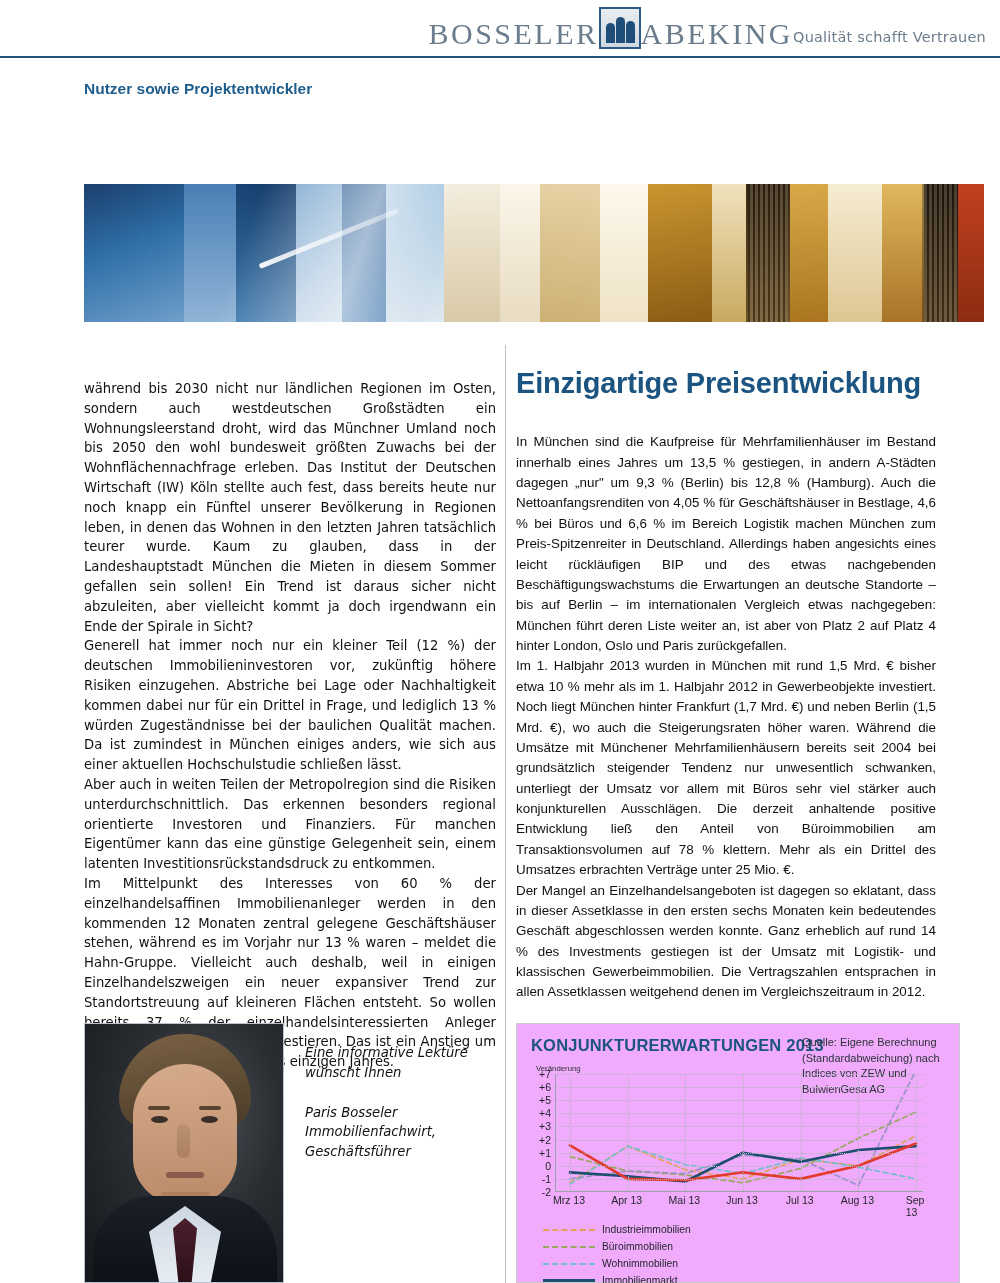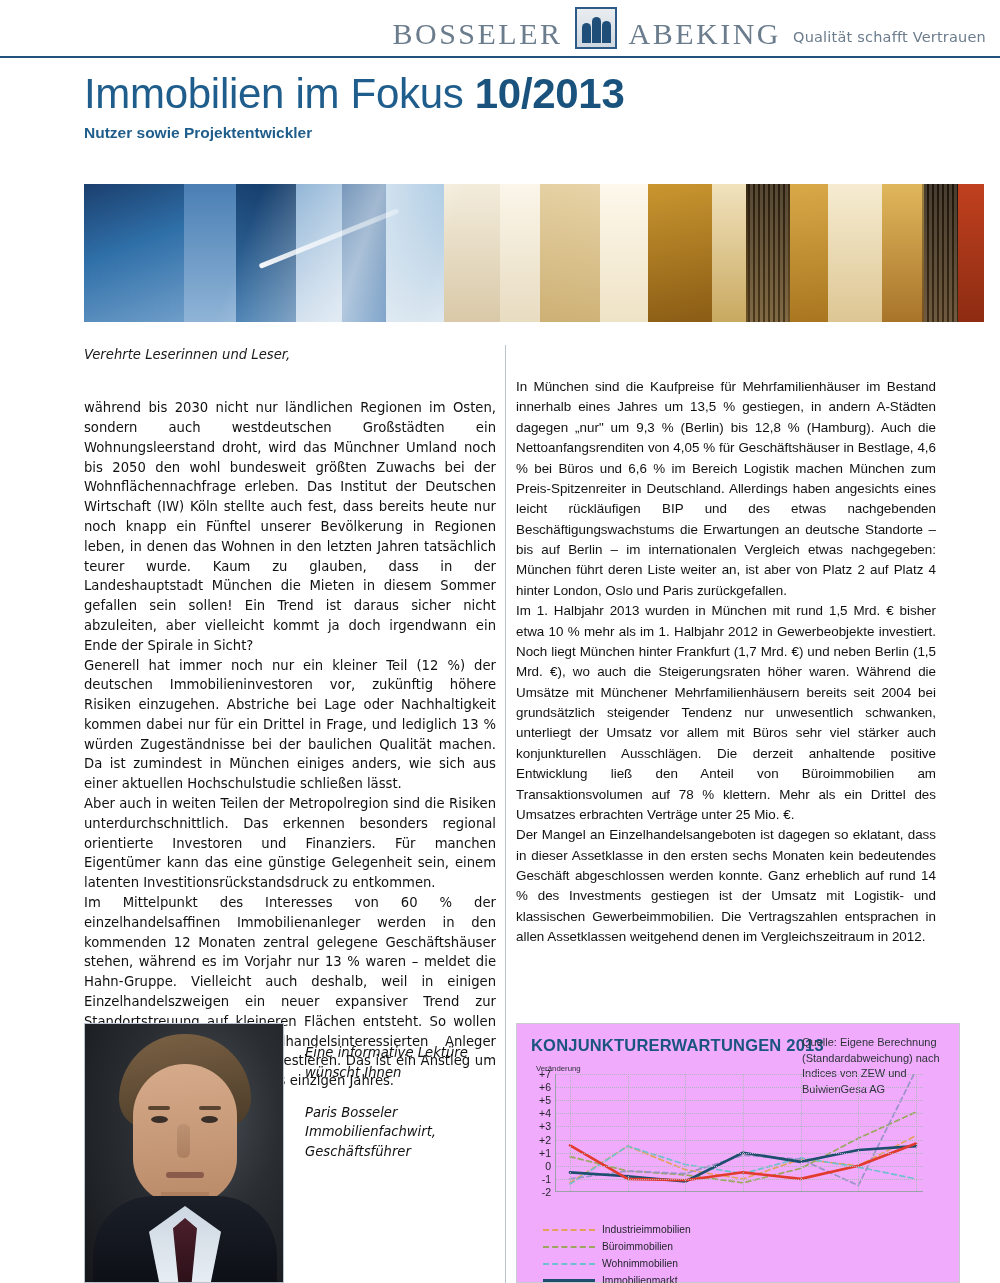--- a/index.html
+++ b/index.html
@@ -15,21 +15,21 @@
   
   .masthead {
     position:absolute; left:0; top:0; width:1000px; height:58px;
   }
   .masthead-rule {
     position:absolute; left:0; top:56px; width:1000px; height:2px;
     background:#23527c;
   }
   .brand-wrap {
     position:absolute; right:14px; top:7px;
-    display:flex; align-items:flex-end; gap:12px;
+    display:flex; align-items:flex-end; gap:0;
   }
   .brand-word {
     font-family:"Liberation Serif", serif;
     font-size:30px; letter-spacing:2.5px; color:#6b7c8d;
     line-height:1;
   }
   .brand-logo {
     width:42px; height:42px; border:2px solid #2d5b86;
     background:linear-gradient(#e9edf1,#cfd8e0);
     position:relative; overflow:hidden; flex:0 0 auto;
@@ -245,21 +245,20 @@
         <div class="m2"></div>
         <div class="m3"></div>
     </div>
     <div class="brand-word">ABEKING</div>
     <div class="brand-tag">Qualität schafft Vertrauen</div>
   </div>
 </div>
 <div class="masthead-rule"></div>
 
 <div class="title-block">
-  <div class="pub-title"><span>Immobilien im Fokus </span><b>10/2013</b></div>
   <div class="pub-sub">
     <div>Nutzer sowie Projektentwickler</div>
   </div>
 </div>
 
 <div class="banner">
   <div class="strip b1"></div>
     <div class="strip b2"></div>
     <div class="strip b3"></div>
   <div class="strip b4"></div>
@@ -280,21 +279,20 @@
 
   <div class="hatch h1"></div>
     <div class="hatch h2"></div>
   <div class="sheen"></div>
   <div class="diag"></div>
 </div>
 
 <div class="col-divider"></div>
 
 <div class="col-left">
-  <div class="salutation">Verehrte Leserinnen und Leser,</div>
   <div class="letter">
     <p>während bis 2030 nicht nur ländlichen Regionen im Osten, sondern auch westdeutschen Großstädten ein Wohnungsleerstand droht, wird das Münchner Umland noch bis 2050 den wohl bundesweit größten Zuwachs bei der Wohnflächennachfrage erleben. Das Institut der Deutschen Wirtschaft (IW) Köln stellte auch fest, dass bereits heute nur noch knapp ein Fünftel unserer Bevölkerung in Regionen leben, in denen das Wohnen in den letzten Jahren tatsächlich teurer wurde. Kaum zu glauben, dass in der Landeshauptstadt München die Mieten in diesem Sommer gefallen sein sollen! Ein Trend ist daraus sicher nicht abzuleiten, aber vielleicht kommt ja doch irgendwann ein Ende der Spirale in Sicht?</p>
     <p>Generell hat immer noch nur ein kleiner Teil (12 %) der deutschen Immobilieninvestoren vor, zukünftig höhere Risiken einzugehen. Abstriche bei Lage oder Nachhaltigkeit kommen dabei nur für ein Drittel in Frage, und lediglich 13 % würden Zugeständnisse bei der baulichen Qualität machen. Da ist zumindest in München einiges anders, wie sich aus einer aktuellen Hochschulstudie schließen lässt.</p>
     <p>Aber auch in weiten Teilen der Metropolregion sind die Risiken unterdurchschnittlich. Das erkennen besonders regional orientierte Investoren und Finanziers. Für manchen Eigentümer kann das eine günstige Gelegenheit sein, einem latenten Investitionsrückstandsdruck zu entkommen.</p>
     <p>Im Mittelpunkt des Interesses von 60 % der einzelhandelsaffinen Immobilienanleger werden in den kommenden 12 Monaten zentral gelegene Geschäftshäuser stehen, während es im Vorjahr nur 13 % waren – meldet die Hahn-Gruppe. Vielleicht auch deshalb, weil in einigen Einzelhandelszweigen ein neuer expansiver Trend zur Standortstreuung auf kleineren Flächen entsteht. So wollen bereits 37 % der einzelhandelsinteressierten Anleger bevorzugt in Mittelstädten investieren. Das ist ein Anstieg um immerhin 20 % im Laufe eines einzigen Jahres.</p>
   </div>
 </div>
 
 <div class="photo-frame">
   <div class="portrait">
@@ -318,20 +316,21 @@
   <div class="gap"></div>
   <p>Eine informative Lektüre</p>
   <p>wünscht Ihnen</p>
   <div class="gap"></div>
   <p>Paris Bosseler</p>
   <p>Immobilienfachwirt,</p>
   <p>Geschäftsführer</p>
 </div>
 
 <div class="col-right">
+  <div class="headline">Einzigartige Preisentwicklung</div>
   <div class="article">
     <p>In München sind die Kaufpreise für Mehrfamilienhäuser im Bestand innerhalb eines Jahres um 13,5 % gestiegen, in andern A-Städten dagegen „nur" um 9,3 % (Berlin) bis 12,8 % (Hamburg). Auch die Nettoanfangsrenditen von 4,05 % für Geschäftshäuser in Bestlage, 4,6 % bei Büros und 6,6 % im Bereich Logistik machen München zum Preis-Spitzenreiter in Deutschland. Allerdings haben angesichts eines leicht rückläufigen BIP und des etwas nachgebenden Beschäftigungswachstums die Erwartungen an deutsche Standorte – bis auf Berlin – im internationalen Vergleich etwas nachgegeben: München führt deren Liste weiter an, ist aber von Platz 2 auf Platz 4 hinter London, Oslo und Paris zurückgefallen.</p>
     <p>Im 1. Halbjahr 2013 wurden in München mit rund 1,5 Mrd. € bisher etwa 10 % mehr als im 1. Halbjahr 2012 in Gewerbeobjekte investiert. Noch liegt München hinter Frankfurt (1,7 Mrd. €) und neben Berlin (1,5 Mrd. €), wo auch die Steigerungsraten höher waren. Während die Umsätze mit Münchener Mehrfamilienhäusern bereits seit 2004 bei grundsätzlich steigender Tendenz nur unwesentlich schwanken, unterliegt der Umsatz vor allem mit Büros sehr viel stärker auch konjunkturellen Ausschlägen. Die derzeit anhaltende positive Entwicklung ließ den Anteil von Büroimmobilien am Transaktionsvolumen auf 78 % klettern. Mehr als ein Drittel des Umsatzes erbrachten Verträge unter 25 Mio. €.</p>
     <p>Der Mangel an Einzelhandelsangeboten ist dagegen so eklatant, dass in dieser Assetklasse in den ersten sechs Monaten kein bedeutendes Geschäft abgeschlossen werden konnte. Ganz erheblich auf rund 14 % des Investments gestiegen ist der Umsatz mit Logistik- und klassischen Gewerbeimmobilien. Die Vertragszahlen entsprachen in allen Assetklassen weitgehend denen im Vergleichszeitraum in 2012.</p>
   </div>
 </div>
 
 <div class="chart-card">
   <div class="chart-title">KONJUNKTURERWARTUNGEN 2013</div>
   <div class="chart-source">Quelle: Eigene Berechnung (Standardabweichung) nach Indices von ZEW und BulwienGesa AG</div>
@@ -369,20 +368,29 @@
         <div class="grid-h" style="top: 0px;"></div>
       <svg id="chart-svg" width="368" height="118" viewBox="0 0 368 118" preserveAspectRatio="none">
           <polyline points="14,108.82222222222222 71.66666666666666,72.11111111111111 129.33333333333331,95.71111111111111 187,104.88888888888889 244.66666666666666,85.22222222222223 302.3333333333333,91.77777777777777 360,61.62222222222223" fill="none" stroke="#e4a15c" stroke-width="1.7" stroke-dasharray="5,3.5" stroke-linejoin="round" stroke-linecap="round"></polyline>
           <polyline points="14,82.6 71.66666666666666,97.02222222222223 129.33333333333331,100.95555555555555 187,108.82222222222222 244.66666666666666,94.4 302.3333333333333,64.24444444444445 360,38.022222222222226" fill="none" stroke="#9aa85e" stroke-width="1.7" stroke-dasharray="5,3.5" stroke-linejoin="round" stroke-linecap="round"></polyline>
           <polyline points="14,110.13333333333333 71.66666666666666,72.11111111111111 129.33333333333331,90.46666666666667 187,99.64444444444445 244.66666666666666,83.9111111111111 302.3333333333333,93.08888888888889 360,104.88888888888889" fill="none" stroke="#6fc0cc" stroke-width="1.7" stroke-dasharray="5,3.5" stroke-linejoin="round" stroke-linecap="round"></polyline>
           <polyline points="14,104.88888888888889 71.66666666666666,97.02222222222223 129.33333333333331,99.64444444444445 187,81.28888888888889 244.66666666666666,85.22222222222223 302.3333333333333,111.44444444444444 360,-3.9333333333333513" fill="none" stroke="#9b92c6" stroke-width="1.7" stroke-dasharray="5,3.5" stroke-linejoin="round" stroke-linecap="round"></polyline>
           <polyline points="14,98.33333333333334 71.66666666666666,102.26666666666667 129.33333333333331,107.5111111111111 187,78.66666666666667 244.66666666666666,87.84444444444445 302.3333333333333,76.04444444444445 360,72.11111111111111" fill="none" stroke="#1d4e6e" stroke-width="2.6" stroke-linejoin="round" stroke-linecap="round"></polyline>
           <polyline points="14,71.45555555555555 71.66666666666666,104.88888888888889 129.33333333333331,106.2 187,98.33333333333334 244.66666666666666,104.88888888888889 302.3333333333333,91.77777777777777 360,69.48888888888888" fill="none" stroke="#e23b2e" stroke-width="2.6" stroke-linejoin="round" stroke-linecap="round"></polyline>
         </svg>
     </div>
+    <div class="xlabels" id="xlabels">
+        <span style="left: 14px;">Mrz 13</span>
+        <span style="left: 71.6667px;">Apr 13</span>
+        <span style="left: 129.333px;">Mai 13</span>
+        <span style="left: 187px;">Jun 13</span>
+        <span style="left: 244.667px;">Jul 13</span>
+        <span style="left: 302.333px;">Aug 13</span>
+        <span style="left: 360px;">Sep 13</span>
+      </div>
   </div>
 
   <div class="legend" id="legend">
       <div class="leg-item">
         <div class="leg-swatch" style="border-top: 2px dashed rgb(228, 161, 92);"></div>
         <span>Industrieimmobilien</span>
       </div>
       <div class="leg-item">
         <div class="leg-swatch" style="border-top: 2px dashed rgb(154, 168, 94);"></div>
         <span>Büroimmobilien</span>

